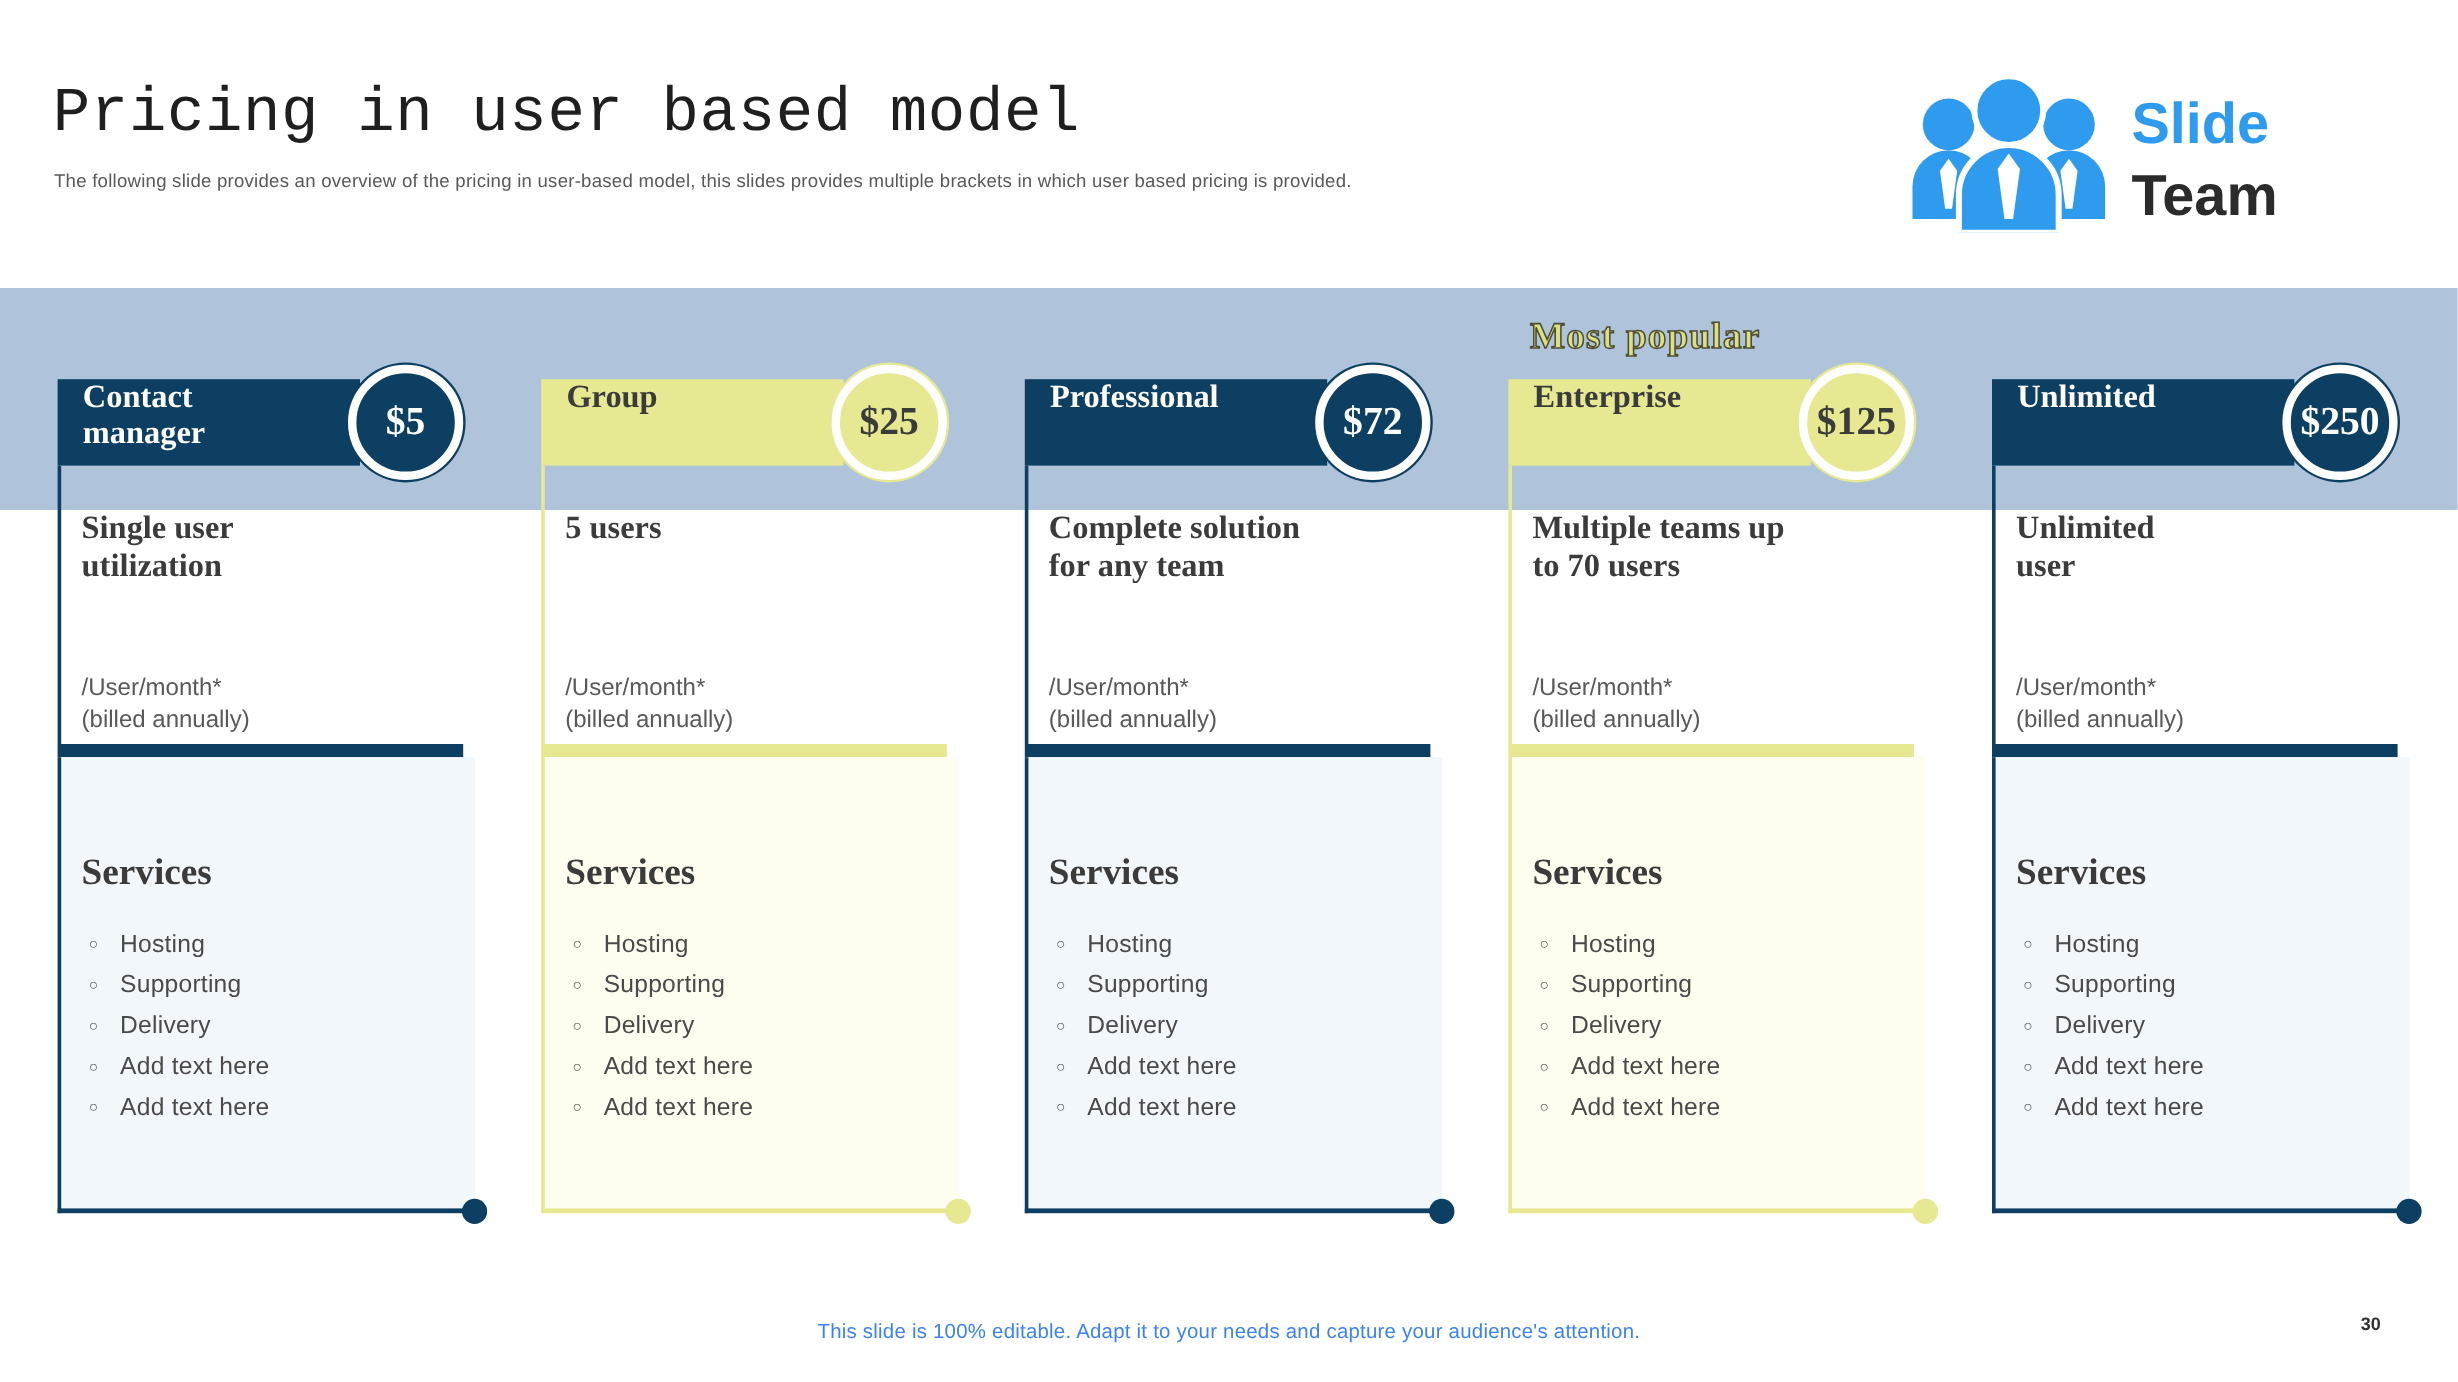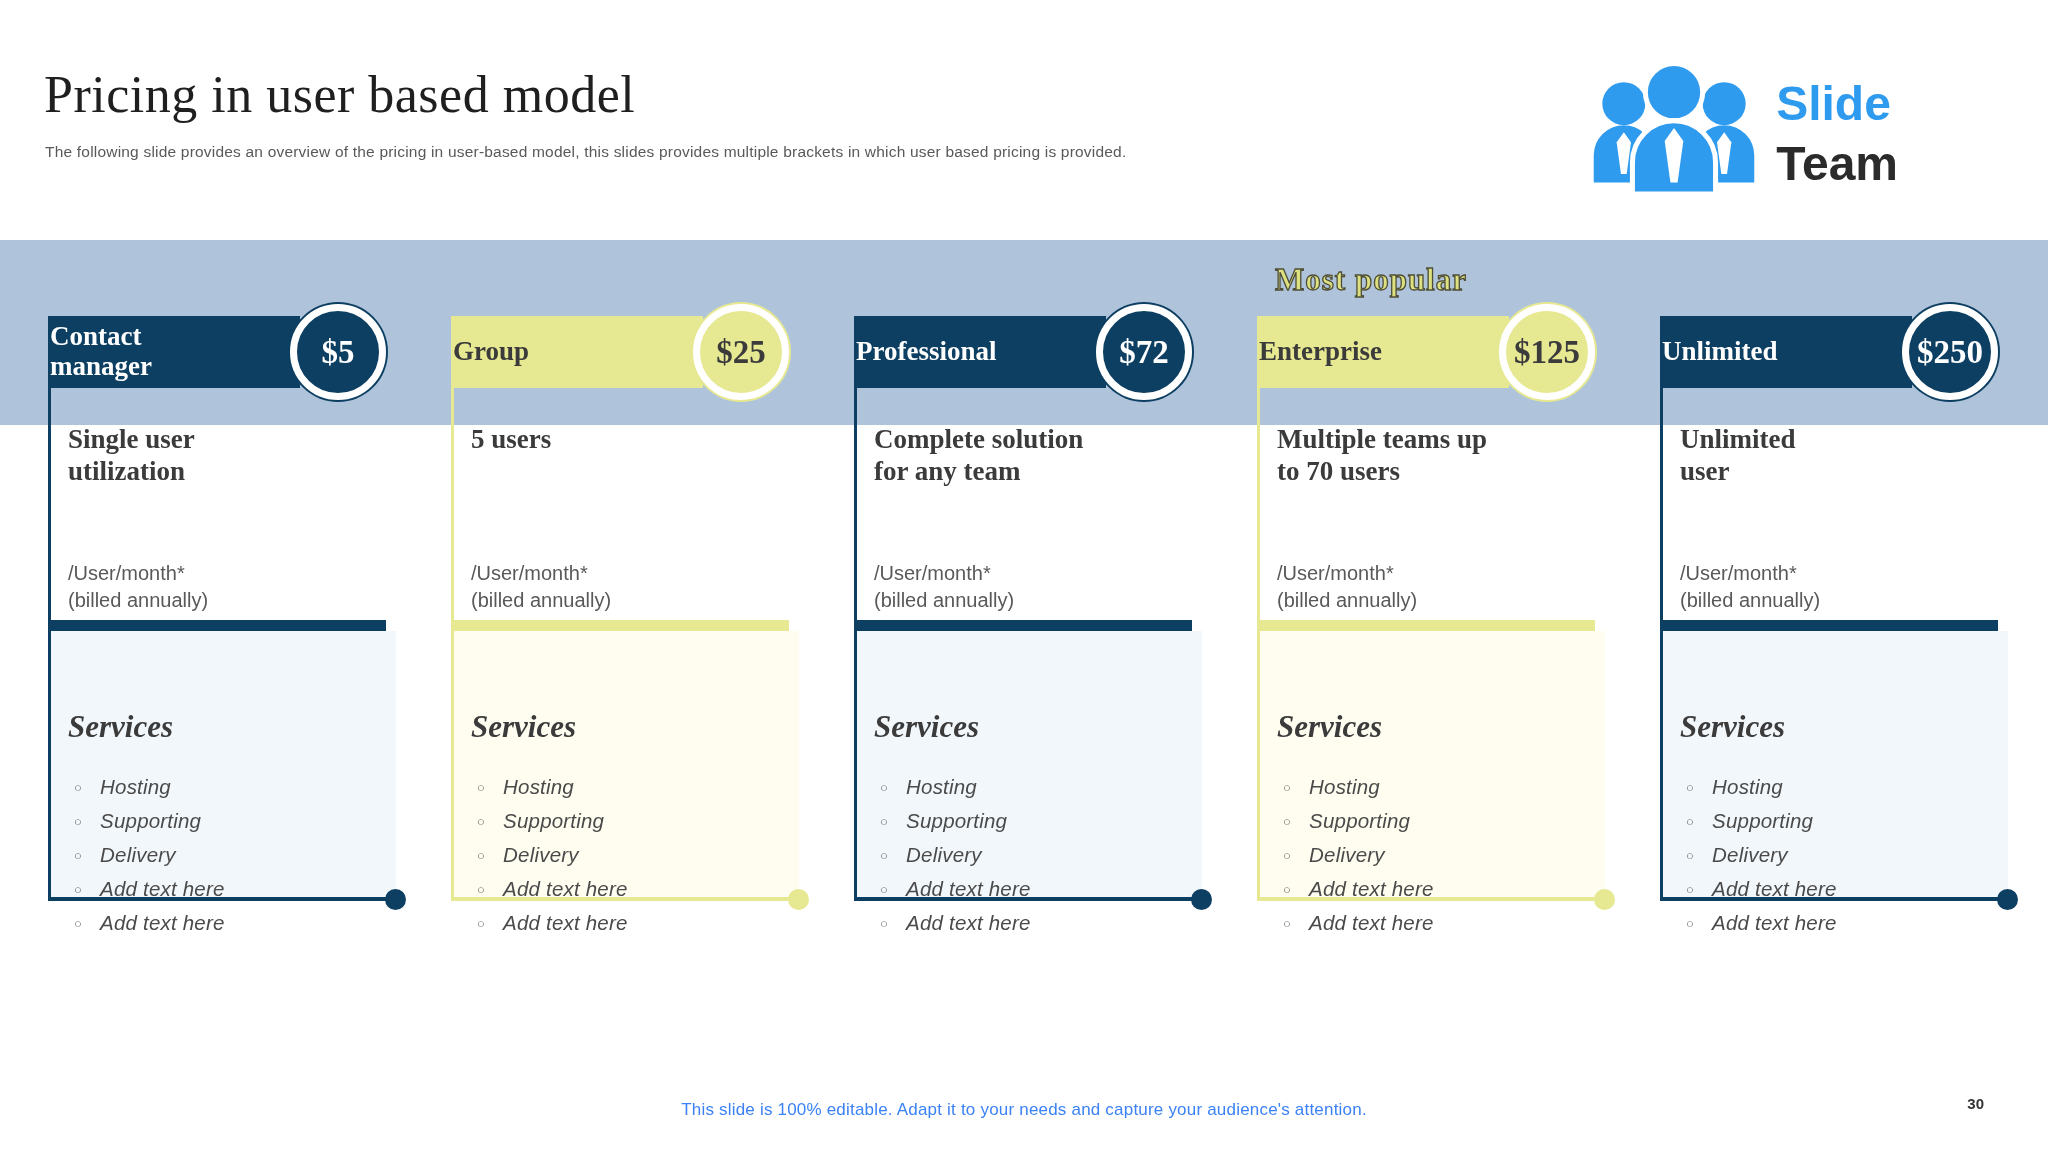--- a/index.html
+++ b/index.html
@@ -6,21 +6,21 @@
   body{
     width:2048px;height:1152px;position:relative;overflow:hidden;
     background:#ffffff;
     font-family:"Liberation Sans",sans-serif;
     --navy:#0d3f62;--yellow:#e6e892;--band:#afc4db;
     --navy-tint:#f2f7fb;--yellow-tint:#fefdf0;
   }
   
   .slide-title{
     position:absolute;left:44px;top:30px;
-    font-family:Liberation Serif, serif;font-size:52px;font-weight:400;
+    font-family:Liberation Mono, monospace;font-size:52px;font-weight:400;
     color:#1f1f1f;letter-spacing:.5px;
   }
   .slide-subtitle{
     position:absolute;left:45px;top:127px;width:1100px;
     font-size:15.5px;color:#595959;letter-spacing:.2px;
   }
   .logo{position:absolute;right:150px;top:52px;display:flex;align-items:flex-end;gap:16px;}
   .logo svg{display:block;}
   .logo-text{display:flex;flex-direction:column;line-height:60px;font-weight:700;font-size:48px;}
   .logo-text .l1{color:#2f9bef;}
@@ -34,21 +34,21 @@
   .theme-yellow{--theme:var(--yellow);--tint:var(--yellow-tint);--header-text:#3b3b3b;}
   .most-popular{
     position:absolute;top:-54px;left:18px;
     font-family:"Liberation Serif",serif;font-weight:700;font-size:31px;
     color:#dce07e;-webkit-text-stroke:1.3px #4e4e38;letter-spacing:1px;
     display:none;
   }
   .card.is-popular .most-popular{display:block;}
   .plan-header{
     position:relative;width:252px;height:72px;background:var(--theme);
-    display:flex;align-items:center;box-sizing:border-box;padding-left:2px;
+    display:flex;box-sizing:border-box;padding-left:21px;
   }
   .plan-name{
     font-family:"Liberation Serif",serif;font-weight:700;font-size:27px;line-height:1.1;
     color:var(--header-text);max-width:180px;
   }
   .price-badge{
     position:absolute;left:242px;top:-12px;width:82px;height:82px;border-radius:50%;
     background:var(--theme);border:7px solid #ffffff;box-shadow:0 0 0 2px var(--theme);
     display:flex;align-items:center;justify-content:center;
   }
@@ -59,24 +59,23 @@
     box-sizing:border-box;height:232px;border-left:3px solid var(--theme);
     padding:36px 20px 0 17px;
   }
   .plan-description{
     font-family:"Liberation Serif",serif;font-weight:700;font-size:27px;line-height:1.18;
     color:#3b3b3b;white-space:pre-line;height:100px;box-sizing:border-box;
   }
   .billing{font-size:20px;line-height:1.35;color:#595959;margin-top:36px;}
   .services-divider{width:calc(100% - 10px);height:11px;background:var(--theme);}
   .services-panel{
-    position:relative;box-sizing:border-box;height:270px;background:var(--tint);
+    position:relative;box-sizing:border-box;height:380px;background:var(--tint);
     border-left:3px solid var(--theme);border-bottom:4px solid var(--theme);
     padding:78px 10px 0 17px;
-    font-style:italic;
   }
   .services-title{
     font-family:"Liberation Serif",serif;font-weight:700;font-size:31px;color:#3b3b3b;
   }
   .services-list{list-style:none;margin:30px 0 0 0;padding:0;}
   .services-list li{
     display:flex;align-items:baseline;font-size:20.5px;color:#4a4a4a;
     margin-bottom:10px;letter-spacing:.2px;
   }
   .bullet{font-size:13px;color:#595959;margin:0 18px 0 6px;position:relative;top:-2px;}

